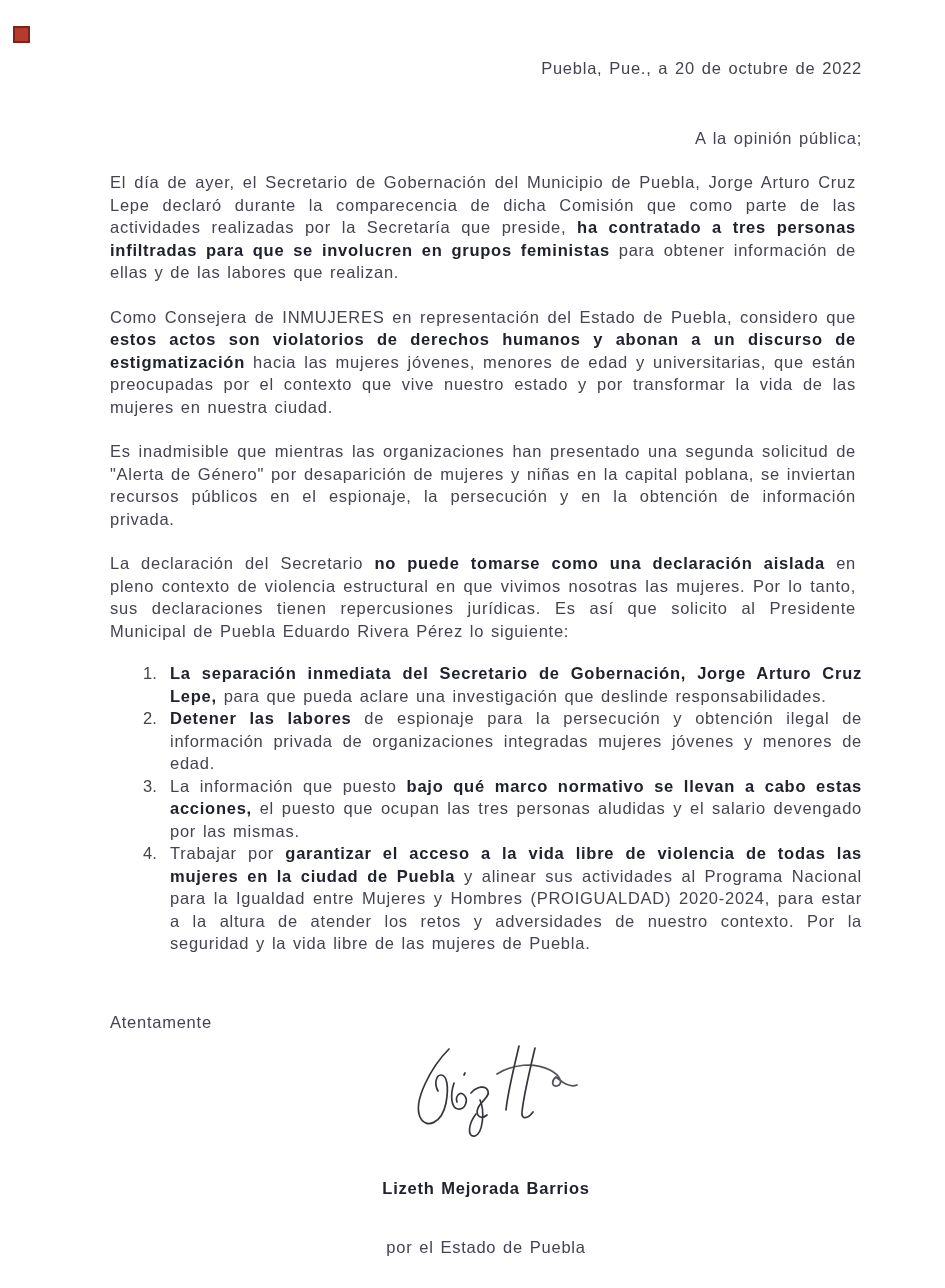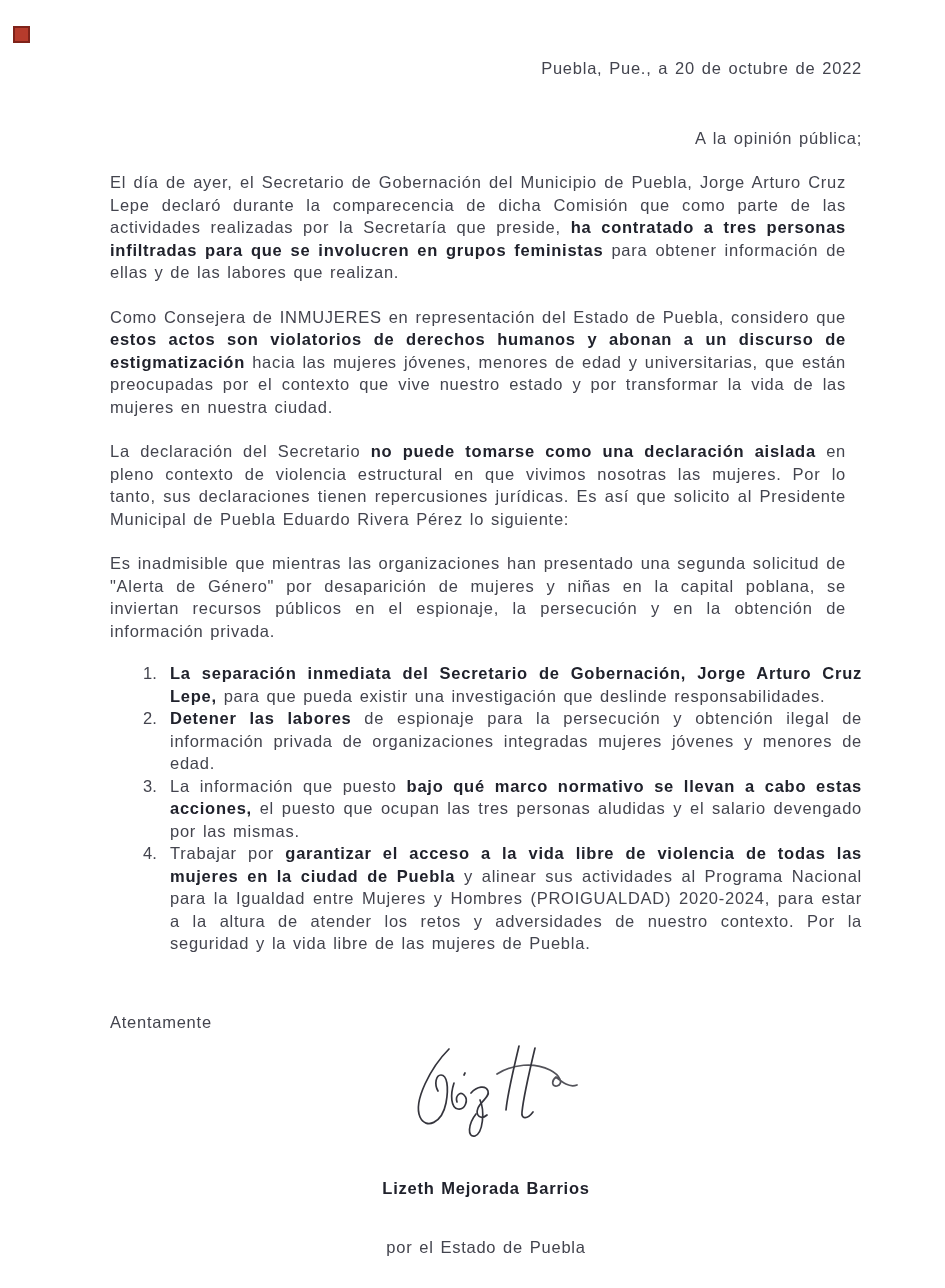--- a/index.html
+++ b/index.html
@@ -25,21 +25,21 @@
     left: 110px; top: 0;
     width: 752px;
     font-size: 16.5px;
     line-height: 22.5px;
     letter-spacing: 0.75px;
     word-spacing: 1.5px;
   }
   .date-line { margin-top: 57px; text-align: right; }
   .salutation { margin-top: 47px; text-align: right; }
   .para {
-    margin: 22px 16px 0 0;
+    margin: 22px 6px 0 0;
     text-align: justify;
     text-justify: inter-word;
   }
   b, .bold { font-weight: bold; color: var(--bold-text, #20222c); }
   ol.demands {
     list-style: none;
     margin: 20px 0 0 0;
     padding: 0;
   }
   ol.demands li {
@@ -75,26 +75,26 @@
 
   <div class="content">
 
     <div class="date-line">Puebla, Pue., a 20 de octubre de 2022</div>
 
     <div class="salutation">A la opinión pública;</div>
 
     <div id="paras">
         <p class="para"><span>El día de ayer, el Secretario de Gobernación del Municipio de Puebla, Jorge Arturo Cruz Lepe declaró durante la comparecencia de dicha Comisión que como parte de las actividades realizadas por la Secretaría que preside, </span><b>ha contratado a tres personas infiltradas para que se involucren en grupos feministas</b><span> para obtener información de ellas y de las labores que realizan.</span></p>
         <p class="para"><span>Como Consejera de INMUJERES en representación del Estado de Puebla, considero que </span><b>estos actos son violatorios de derechos humanos y abonan a un discurso de estigmatización</b><span> hacia las mujeres jóvenes, menores de edad y universitarias, que están preocupadas por el contexto que vive nuestro estado y por transformar la vida de las mujeres en nuestra ciudad.</span></p>
+        <p class="para"><span>Es inadmisible que mientras las organizaciones han presentado una segunda solicitud de "Alerta de Género" por desaparición de mujeres y niñas en la capital poblana, se inviertan recursos públicos en el espionaje, la persecución y en la obtención de información privada.</span></p>
         <p class="para"><span>La declaración del Secretario </span><b>no puede tomarse como una declaración aislada</b><span> en pleno contexto de violencia estructural en que vivimos nosotras las mujeres. Por lo tanto, sus declaraciones tienen repercusiones jurídicas. Es así que solicito al Presidente Municipal de Puebla Eduardo Rivera Pérez lo siguiente:</span></p>
-        <p class="para"><span>Es inadmisible que mientras las organizaciones han presentado una segunda solicitud de "Alerta de Género" por desaparición de mujeres y niñas en la capital poblana, se inviertan recursos públicos en el espionaje, la persecución y en la obtención de información privada.</span></p>
       </div>
 
     <ol class="demands" id="demands">
-        <li><span class="num">1.</span><b>La separación inmediata del Secretario de Gobernación, Jorge Arturo Cruz Lepe,</b><span> para que pueda existir una investigación que deslinde responsabilidades.</span></li>
+        <li><span class="num">1.</span><b>La separación inmediata del Secretario de Gobernación, Jorge Arturo Cruz Lepe,</b><span> para que pueda aclare una investigación que deslinde responsabilidades.</span></li>
         <li><span class="num">2.</span><b>Detener las labores</b><span> de espionaje para la persecución y obtención ilegal de información privada de organizaciones integradas mujeres jóvenes y menores de edad.</span></li>
         <li><span class="num">3.</span><span>La información que puesto </span><b>bajo qué marco normativo se llevan a cabo estas acciones,</b><span> el puesto que ocupan las tres personas aludidas y el salario devengado por las mismas.</span></li>
         <li><span class="num">4.</span><span>Trabajar por </span><b>garantizar el acceso a la vida libre de violencia de todas las mujeres en la ciudad de Puebla</b><span> y alinear sus actividades al Programa Nacional para la Igualdad entre Mujeres y Hombres (PROIGUALDAD) 2020-2024, para estar a la altura de atender los retos y adversidades de nuestro contexto. Por la seguridad y la vida libre de las mujeres de Puebla.</span></li>
       </ol>
 
     <div class="closing">Atentamente</div>
 
     <div class="sig-wrap">
       <svg width="180" height="100" viewBox="0 0 180 100" fill="none" stroke="#35353d" stroke-width="1.7" stroke-linecap="round" stroke-linejoin="round">
         <path d="M42 8 C 24 26, 6 60, 13 76 C 19 89, 35 82, 39 62 C 42 46, 40 34, 34 34 C 29 34, 27 43, 31 50"></path>

